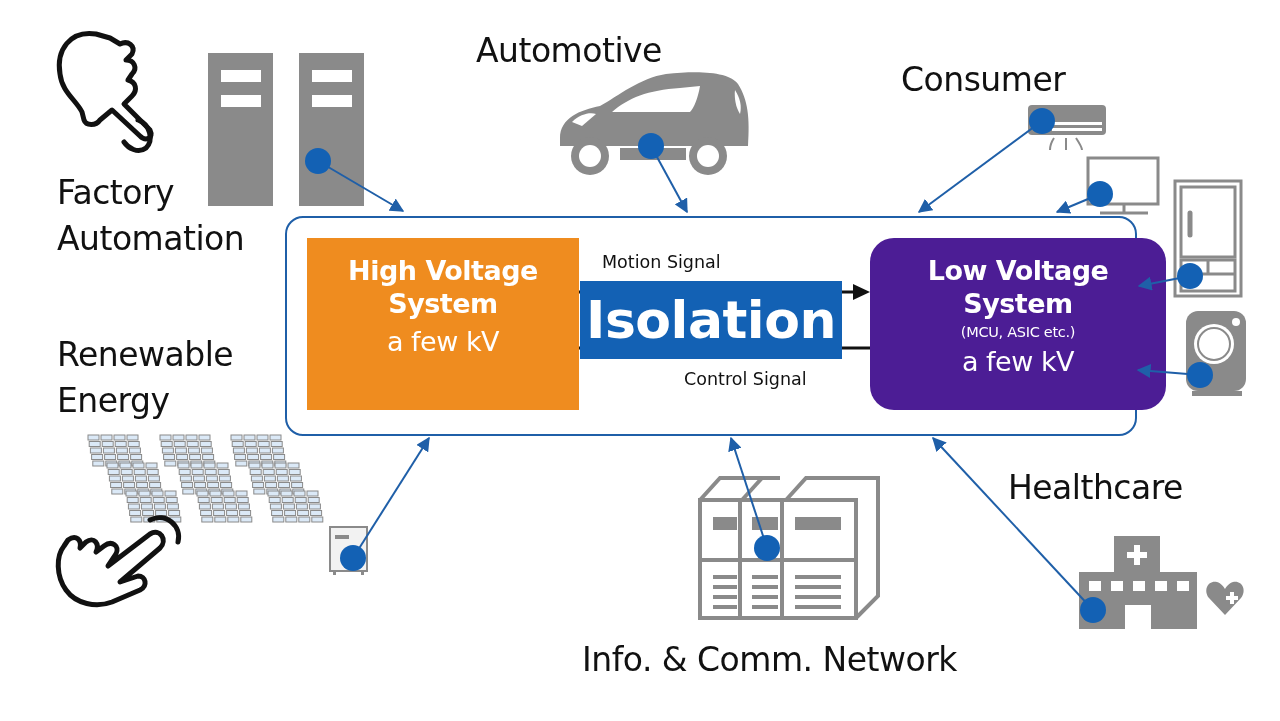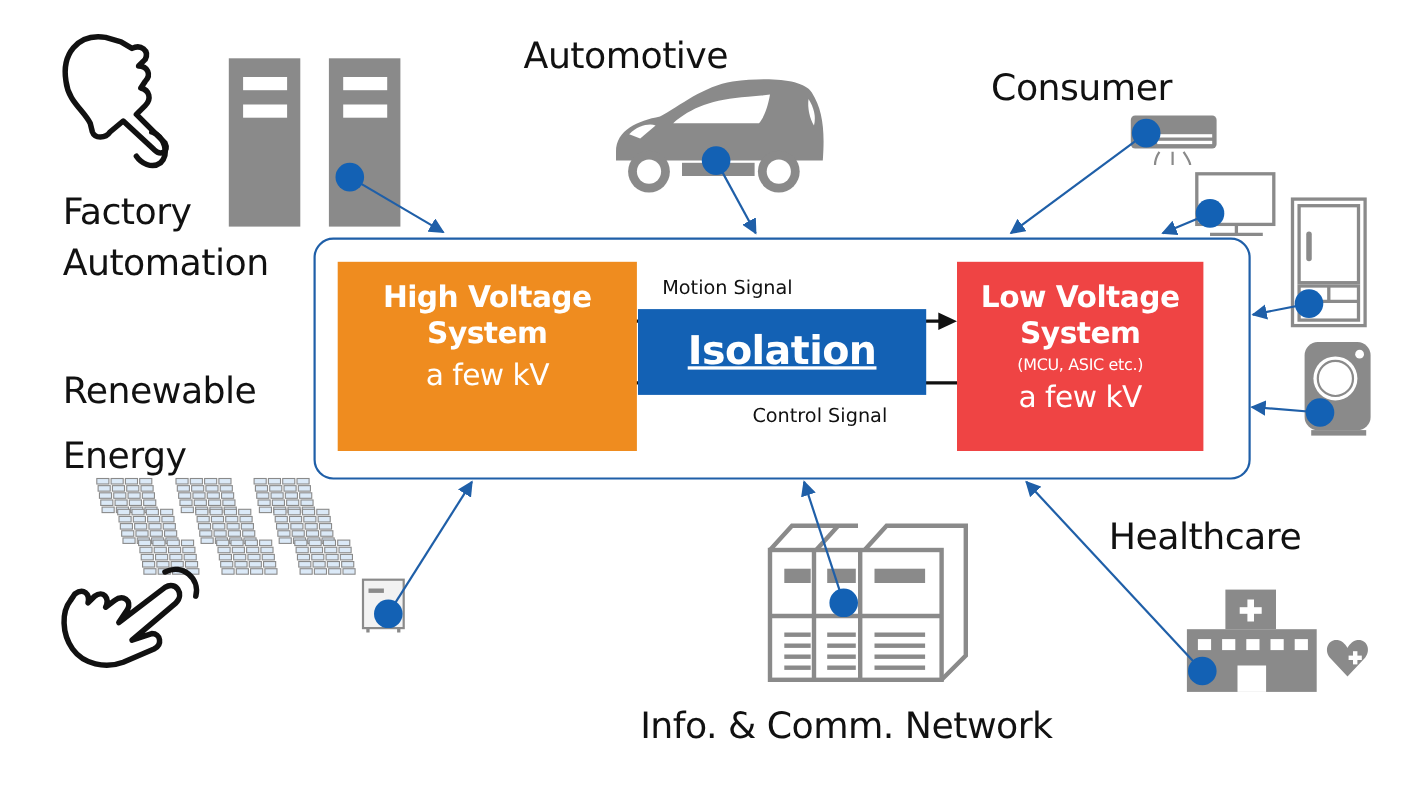--- a/index.html
+++ b/index.html
@@ -1,26 +1,26 @@
 <!DOCTYPE html>
 <html><head>
 <meta charset="utf-8">
 <style>
   html, body { margin:0; padding:0; }
   body { width:1280px; height:721px; background:#ffffff; position:relative; overflow:hidden;
          font-family:"Liberation Sans", sans-serif; color:#111; }
   .label { position:absolute; font-family:"DejaVu Sans", sans-serif; color:#111; font-size:33px; line-height:1.2; white-space:nowrap; letter-spacing:-0.5px;}
   #frame { position:absolute; left:285px; top:216px; width:848px; height:216px; border:2px solid #1f5fa8; border-radius:18px; }
   #hv { position:absolute; left:307px; top:238px; width:272px; height:172px; background:#ef8c1f; color:#fff; text-align:center; }
-  #lv { position:absolute; left:870px; top:238px; width:224px; height:172px; background:#ef4444; color:#fff; text-align:center; }
+  #lv { position:absolute; left:870px; top:238px; width:296px; height:172px; background:#4c1d95; color:#fff; text-align:center;border-radius:24px; }
   .sys-title { font-family:"DejaVu Sans", sans-serif; font-size:27px; font-weight:600; line-height:33px; margin-top:16px; letter-spacing:-0.5px;}
   .sys-sub { font-family:"DejaVu Sans", sans-serif; font-size:14.5px; margin-top:4px; letter-spacing:-0.3px;}
   .sys-kv { font-family:"DejaVu Sans", sans-serif; font-size:27px; margin-top:6px; letter-spacing:-0.5px;}
   #iso { position:absolute; left:580px; top:281px; width:262px; height:78px; background:#1361b4; color:#fff;
-         font-family:"DejaVu Sans", sans-serif; font-weight:bold; font-size:36px; text-align:center; line-height:78px; letter-spacing:-0.5px;text-decoration:underline;}
+         font-family:"DejaVu Sans", sans-serif; font-weight:bold; font-size:52px; text-align:center; line-height:78px; letter-spacing:-0.5px;}
   .sig { position:absolute; font-family:"DejaVu Sans", sans-serif; font-size:17.5px; color:#111; white-space:nowrap; }
   svg.overlay { position:absolute; left:0; top:0; }
 </style>
 </head>
 <body>
 
 <svg class="overlay" width="1280" height="721" viewBox="0 0 1280 721">
 
   <g fill="none" stroke="#111" stroke-width="5" stroke-linecap="round" stroke-linejoin="round">
     <path d="M96 34 C70 30 56 50 60 74 C62 92 76 100 82 112 L84 120 C86 126 96 126 100 120 L112 110 L140 136 C146 142 154 138 150 130 L124 104 L132 96 C138 90 136 82 128 80 L132 74 C138 68 134 60 126 60 L132 54 C136 46 128 40 120 44 L110 38 Z"></path>
@@ -353,21 +353,21 @@
 <div class="sig" style="left:684px; top:369px;">Control Signal</div>
 
 <div class="label" style="left:57px; top:173px;">
   <div>Factory</div>
   <div style="margin-top:6px">Automation</div>
 </div>
 <div class="label" style="left:476px; top:31px;">Automotive</div>
 <div class="label" style="left:901px; top:60px;">Consumer</div>
 <div class="label" style="left:57px; top:335px;">
   <div>Renewable</div>
-  <div style="margin-top:19px">Energy</div>
+  <div style="margin-top:6px">Energy</div>
 </div>
 <div class="label" style="left:582px; top:640px;">Info. &amp; Comm. Network</div>
 <div class="label" style="left:1008px; top:468px;">Healthcare</div>
 
 <svg class="overlay" width="1280" height="721" viewBox="0 0 1280 721">
   <defs>
     <marker id="ah" viewBox="0 0 10 10" refX="9" refY="5" markerWidth="7" markerHeight="7" orient="auto-start-reverse">
       <path d="M0 0 L10 5 L0 10 Z" fill="#1f5fa8"></path>
     </marker>
   </defs>

